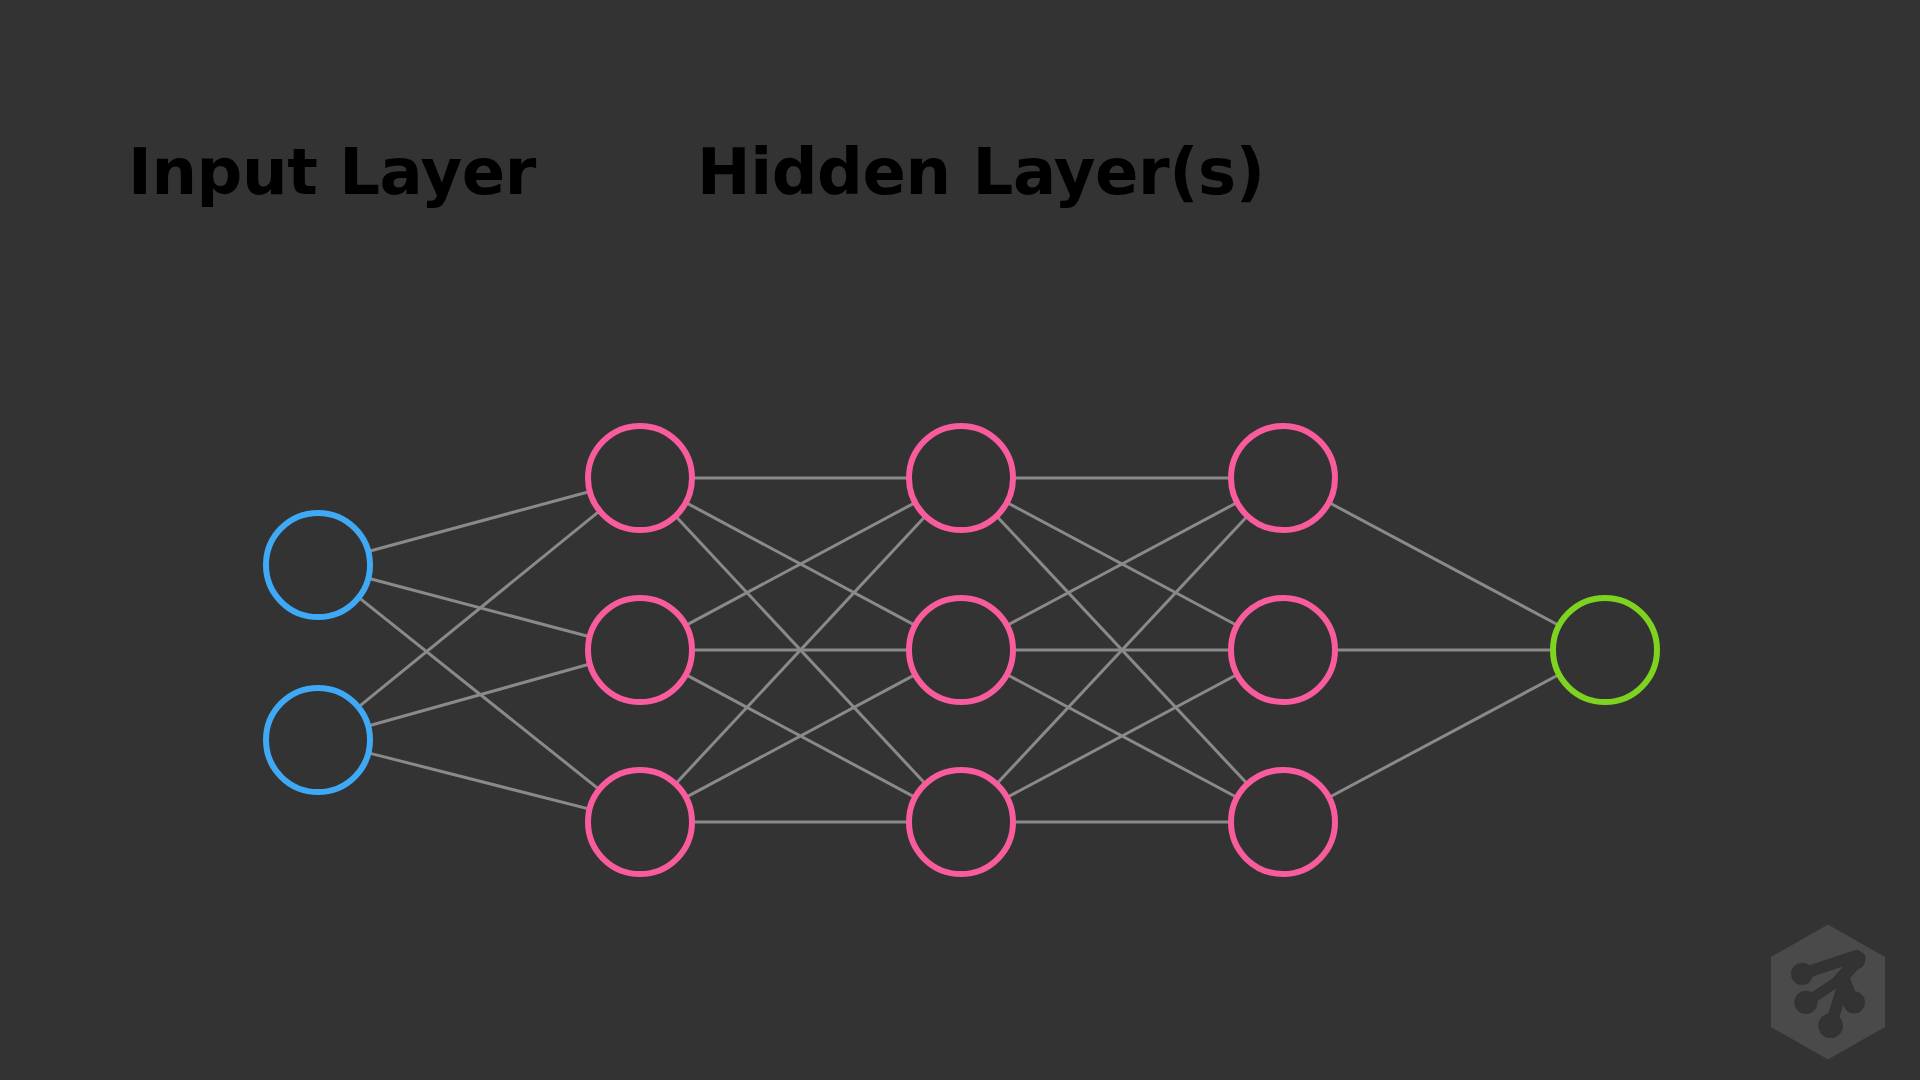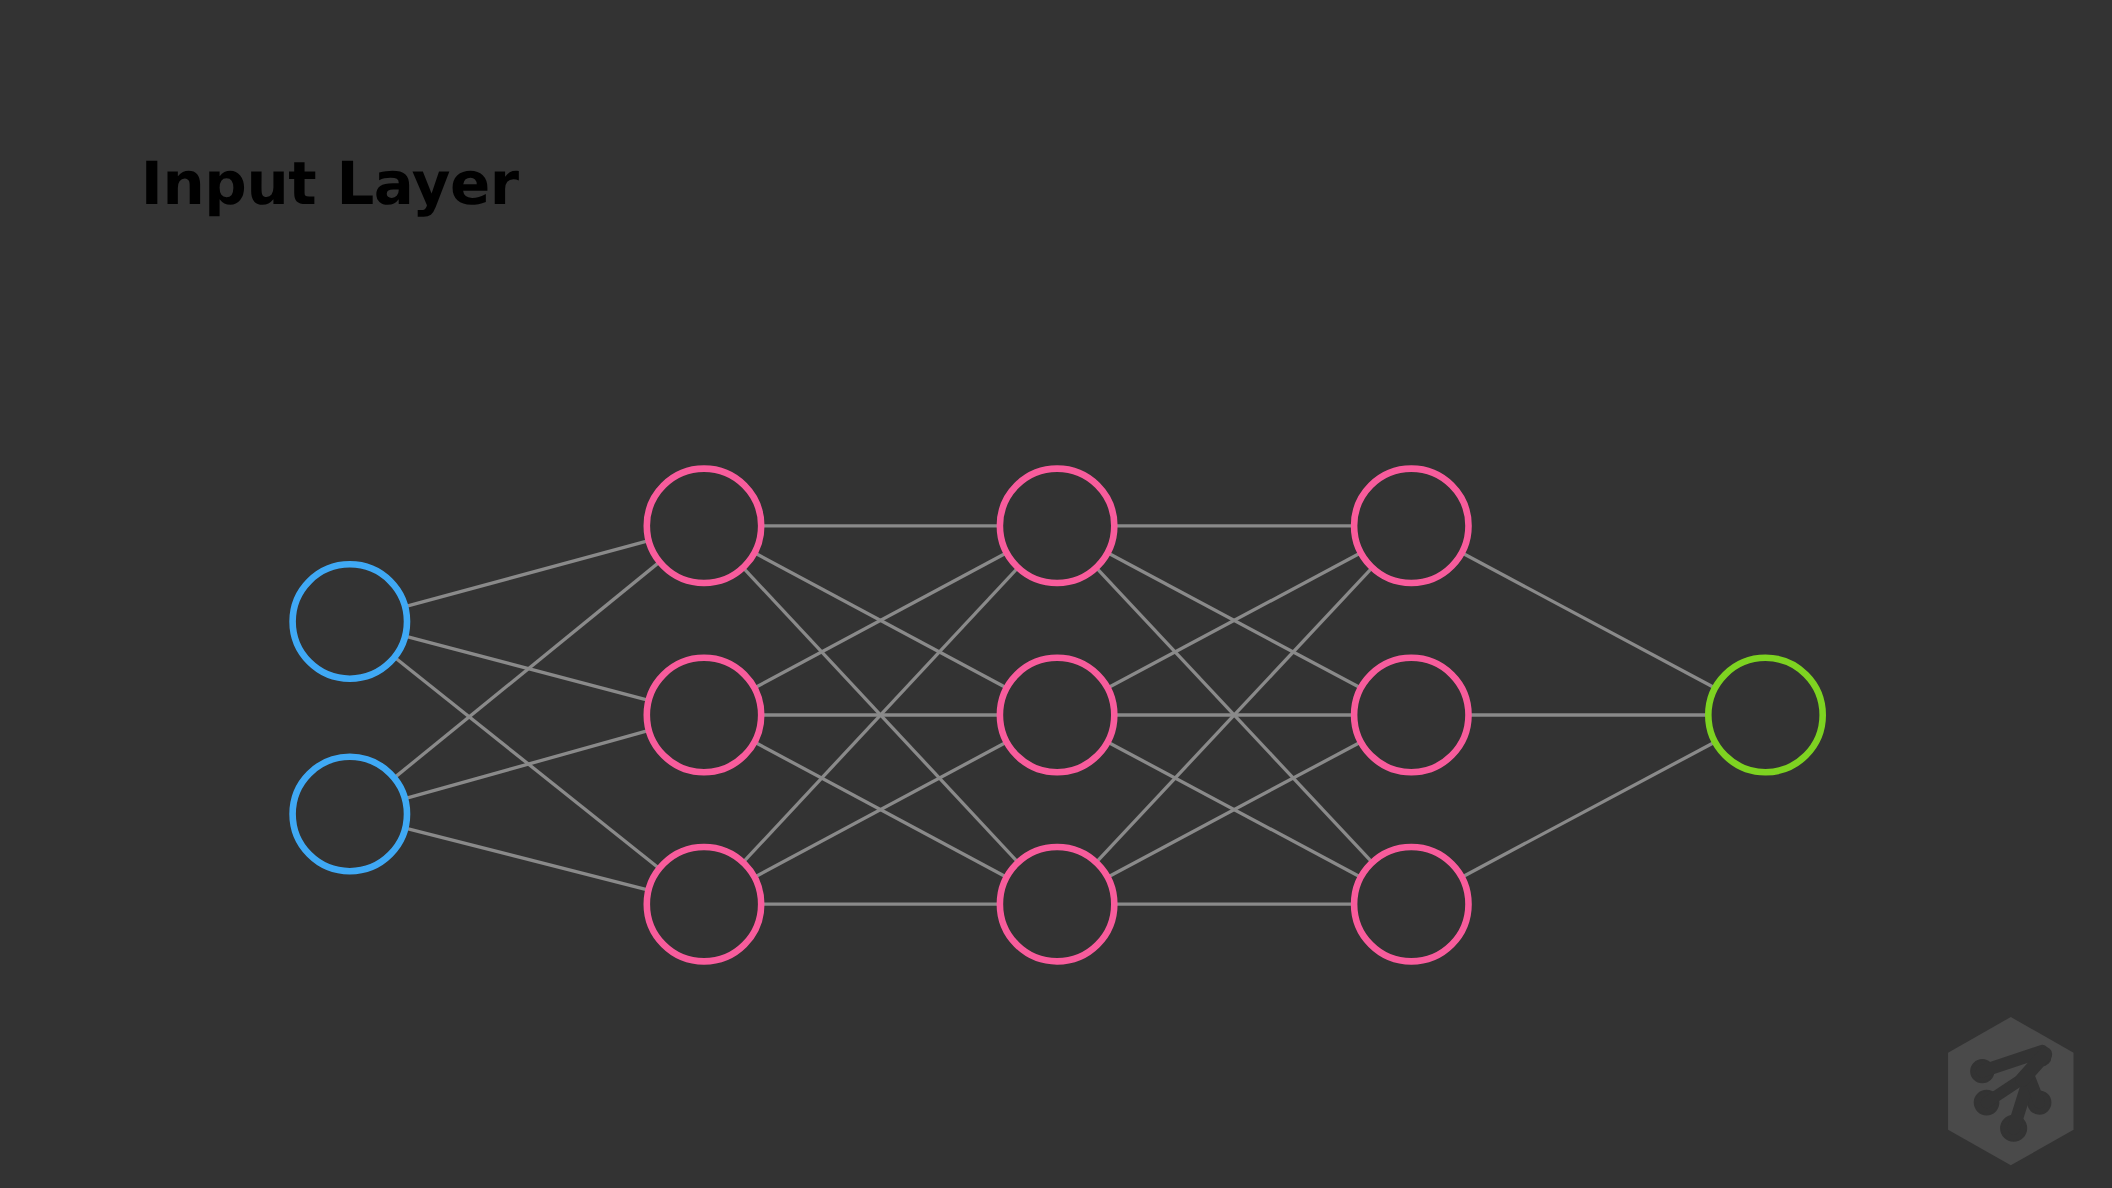--- a/index.html
+++ b/index.html
@@ -24,21 +24,21 @@
   .diagram-svg {
     position: absolute;
     top: 0;
     left: 0;
     width: 1920px;
     height: 1080px;
     display: block;
   }
   .layer-label {
     position: absolute;
-    font-size: 54px;
+    font-size: 64px;
     font-weight: 700;
     letter-spacing: -0.4px;
     white-space: nowrap;
     line-height: 1;
     -webkit-font-smoothing: antialiased;
   }
   #label-input    { left: 128px;  top: 140px; }
   #label-hidden   { left: 697px;  top: 140px; }
   #label-output   { left: 1390px; top: 140px; }
 
@@ -97,20 +97,21 @@
         <circle cx="961" cy="822" r="52" fill="none" stroke="#F85C9C" stroke-width="6"></circle>
         <circle cx="1283" cy="478" r="52" fill="none" stroke="#F85C9C" stroke-width="6"></circle>
         <circle cx="1283" cy="650" r="52" fill="none" stroke="#F85C9C" stroke-width="6"></circle>
         <circle cx="1283" cy="822" r="52" fill="none" stroke="#F85C9C" stroke-width="6"></circle>
         <circle cx="1605" cy="650" r="52" fill="none" stroke="#7ED321" stroke-width="6"></circle>
       </g>
   </svg>
 
   <div class="layer-label" id="label-input">Input Layer</div>
 
+  <div class="layer-label" id="label-hidden">Hidden Layer(s)</div>
 
 
   <svg class="watermark" viewBox="0 0 100 108" xmlns="http://www.w3.org/2000/svg">
     <path d="M50 2 L94 27 L94 81 L50 106 L6 81 L6 27 Z" fill="#4A4A4A" stroke="none" rx="8"></path>
     <g fill="#333333" stroke="#333333" stroke-linecap="round" stroke-linejoin="round">
       <circle cx="30" cy="40" r="8"></circle>
       <circle cx="33" cy="62" r="8.5"></circle>
       <circle cx="52" cy="80" r="9"></circle>
       <circle cx="70" cy="62" r="8"></circle>
       <circle cx="72" cy="30" r="6"></circle>

